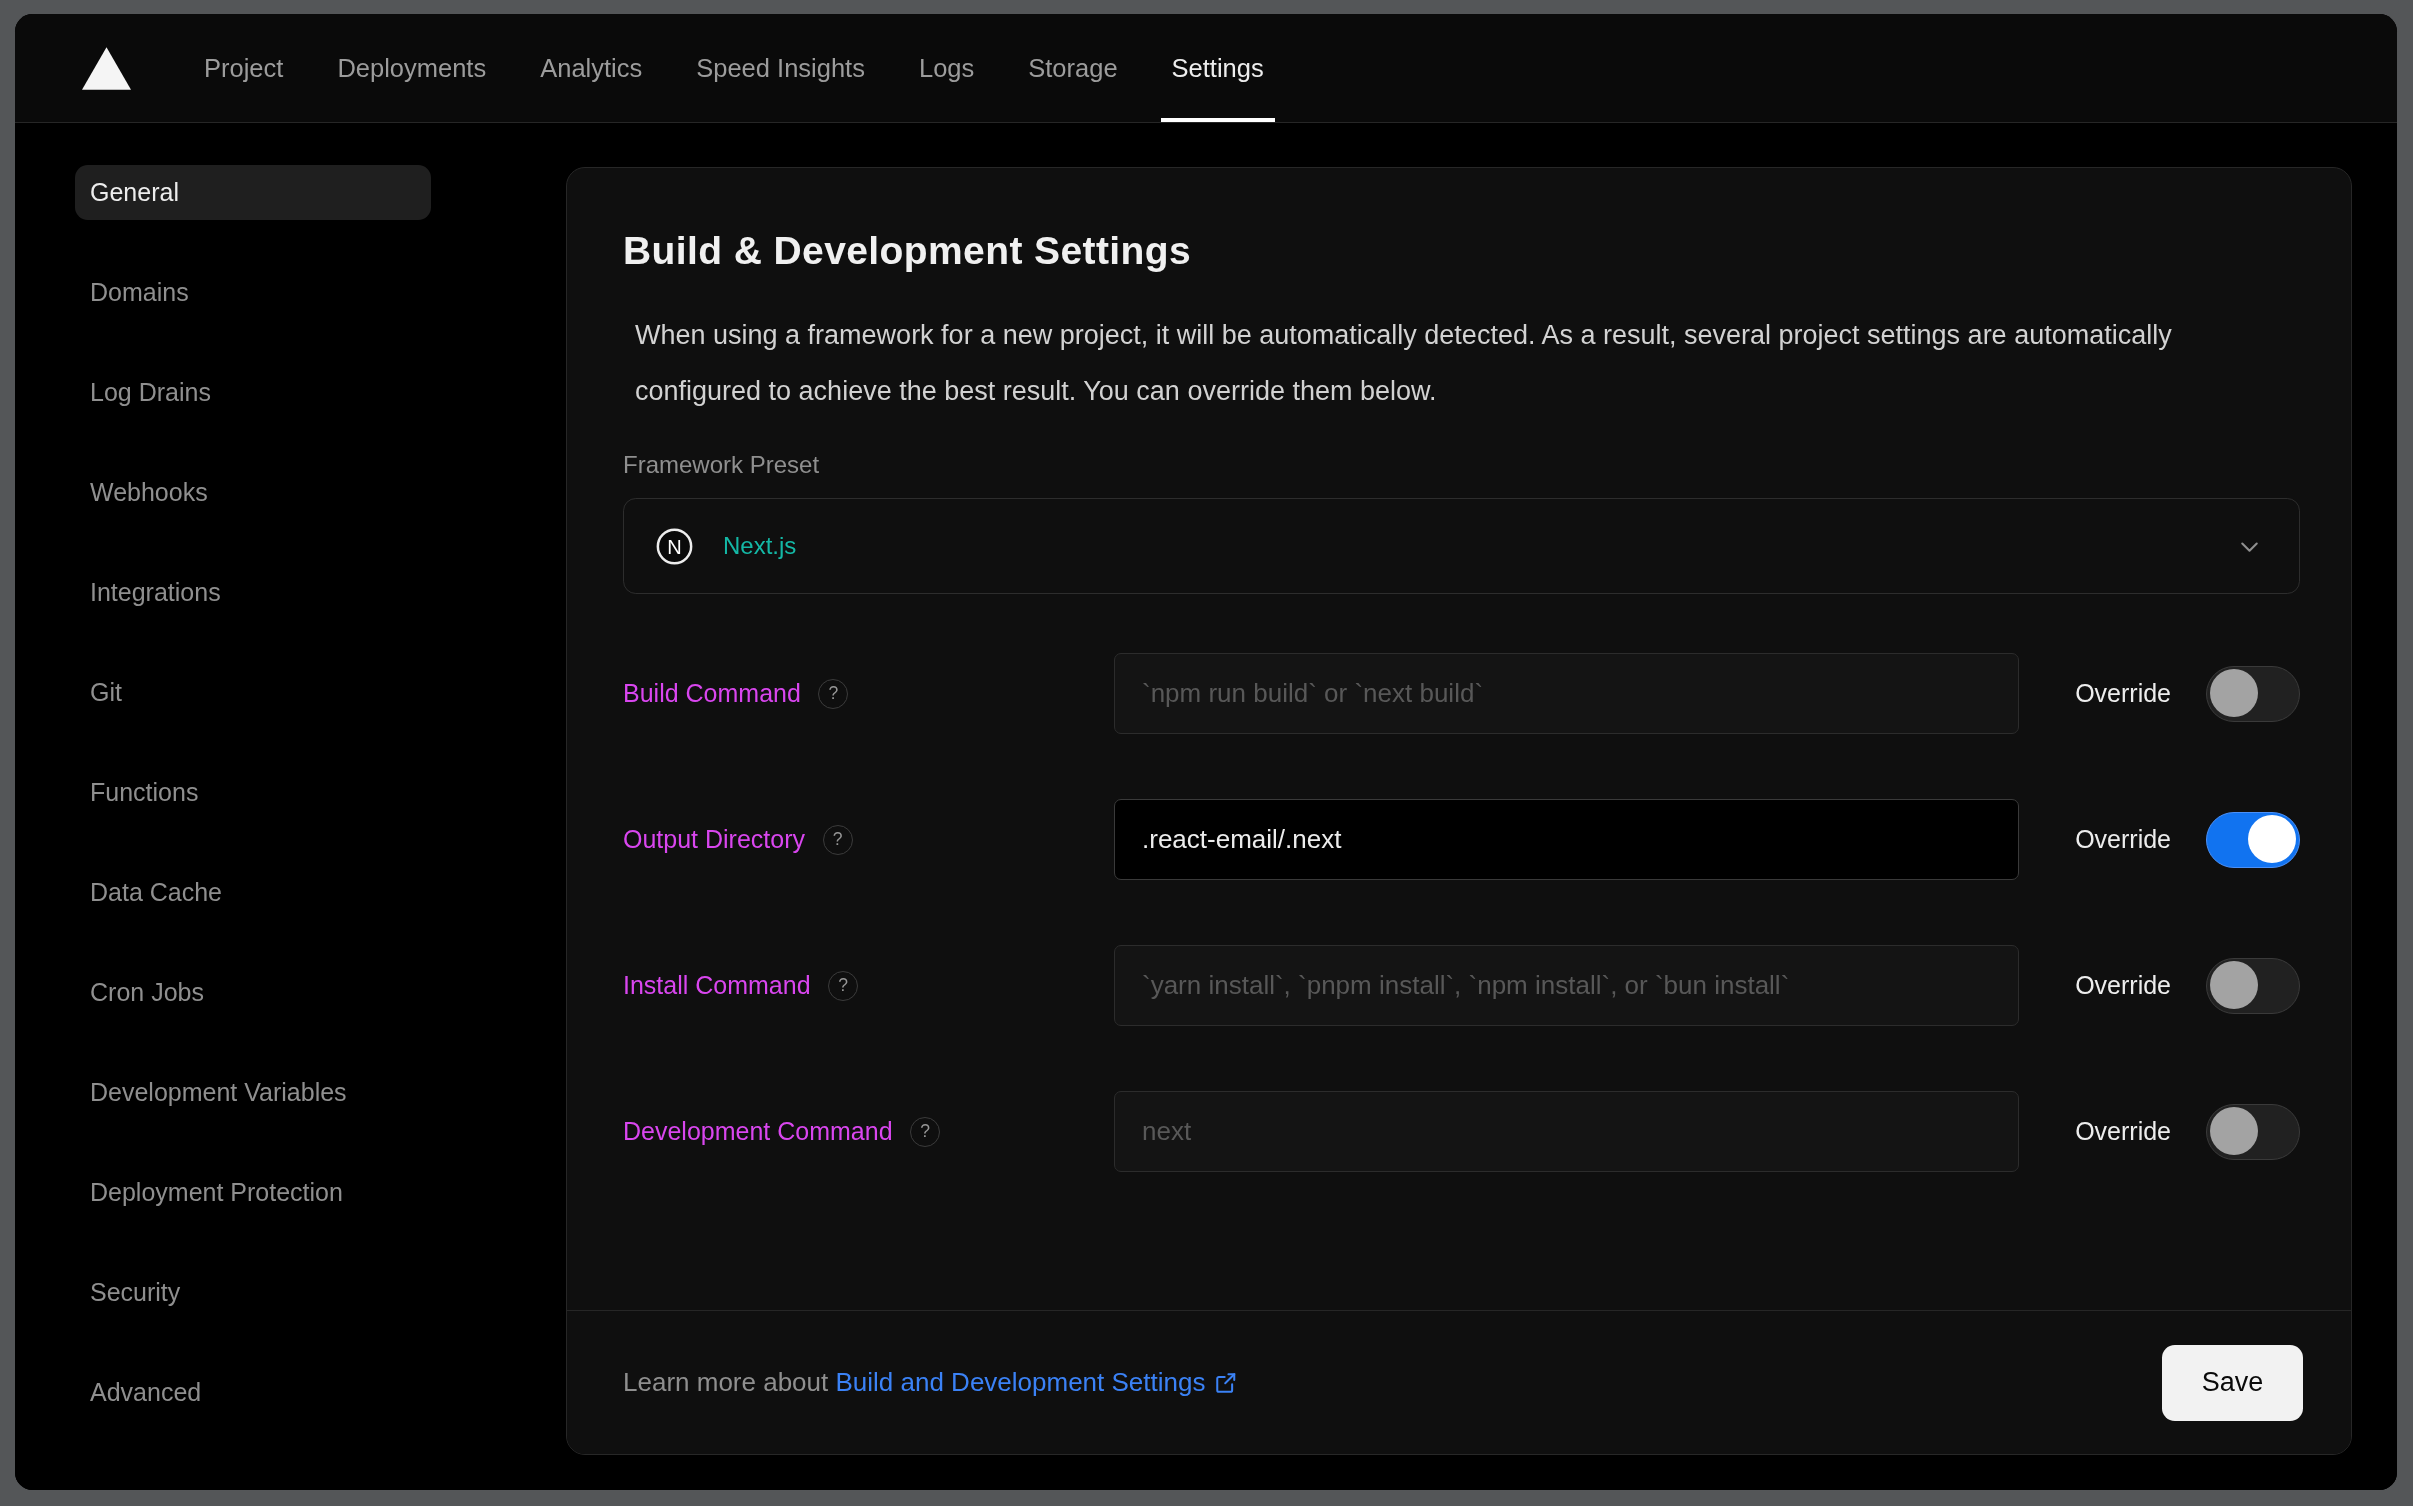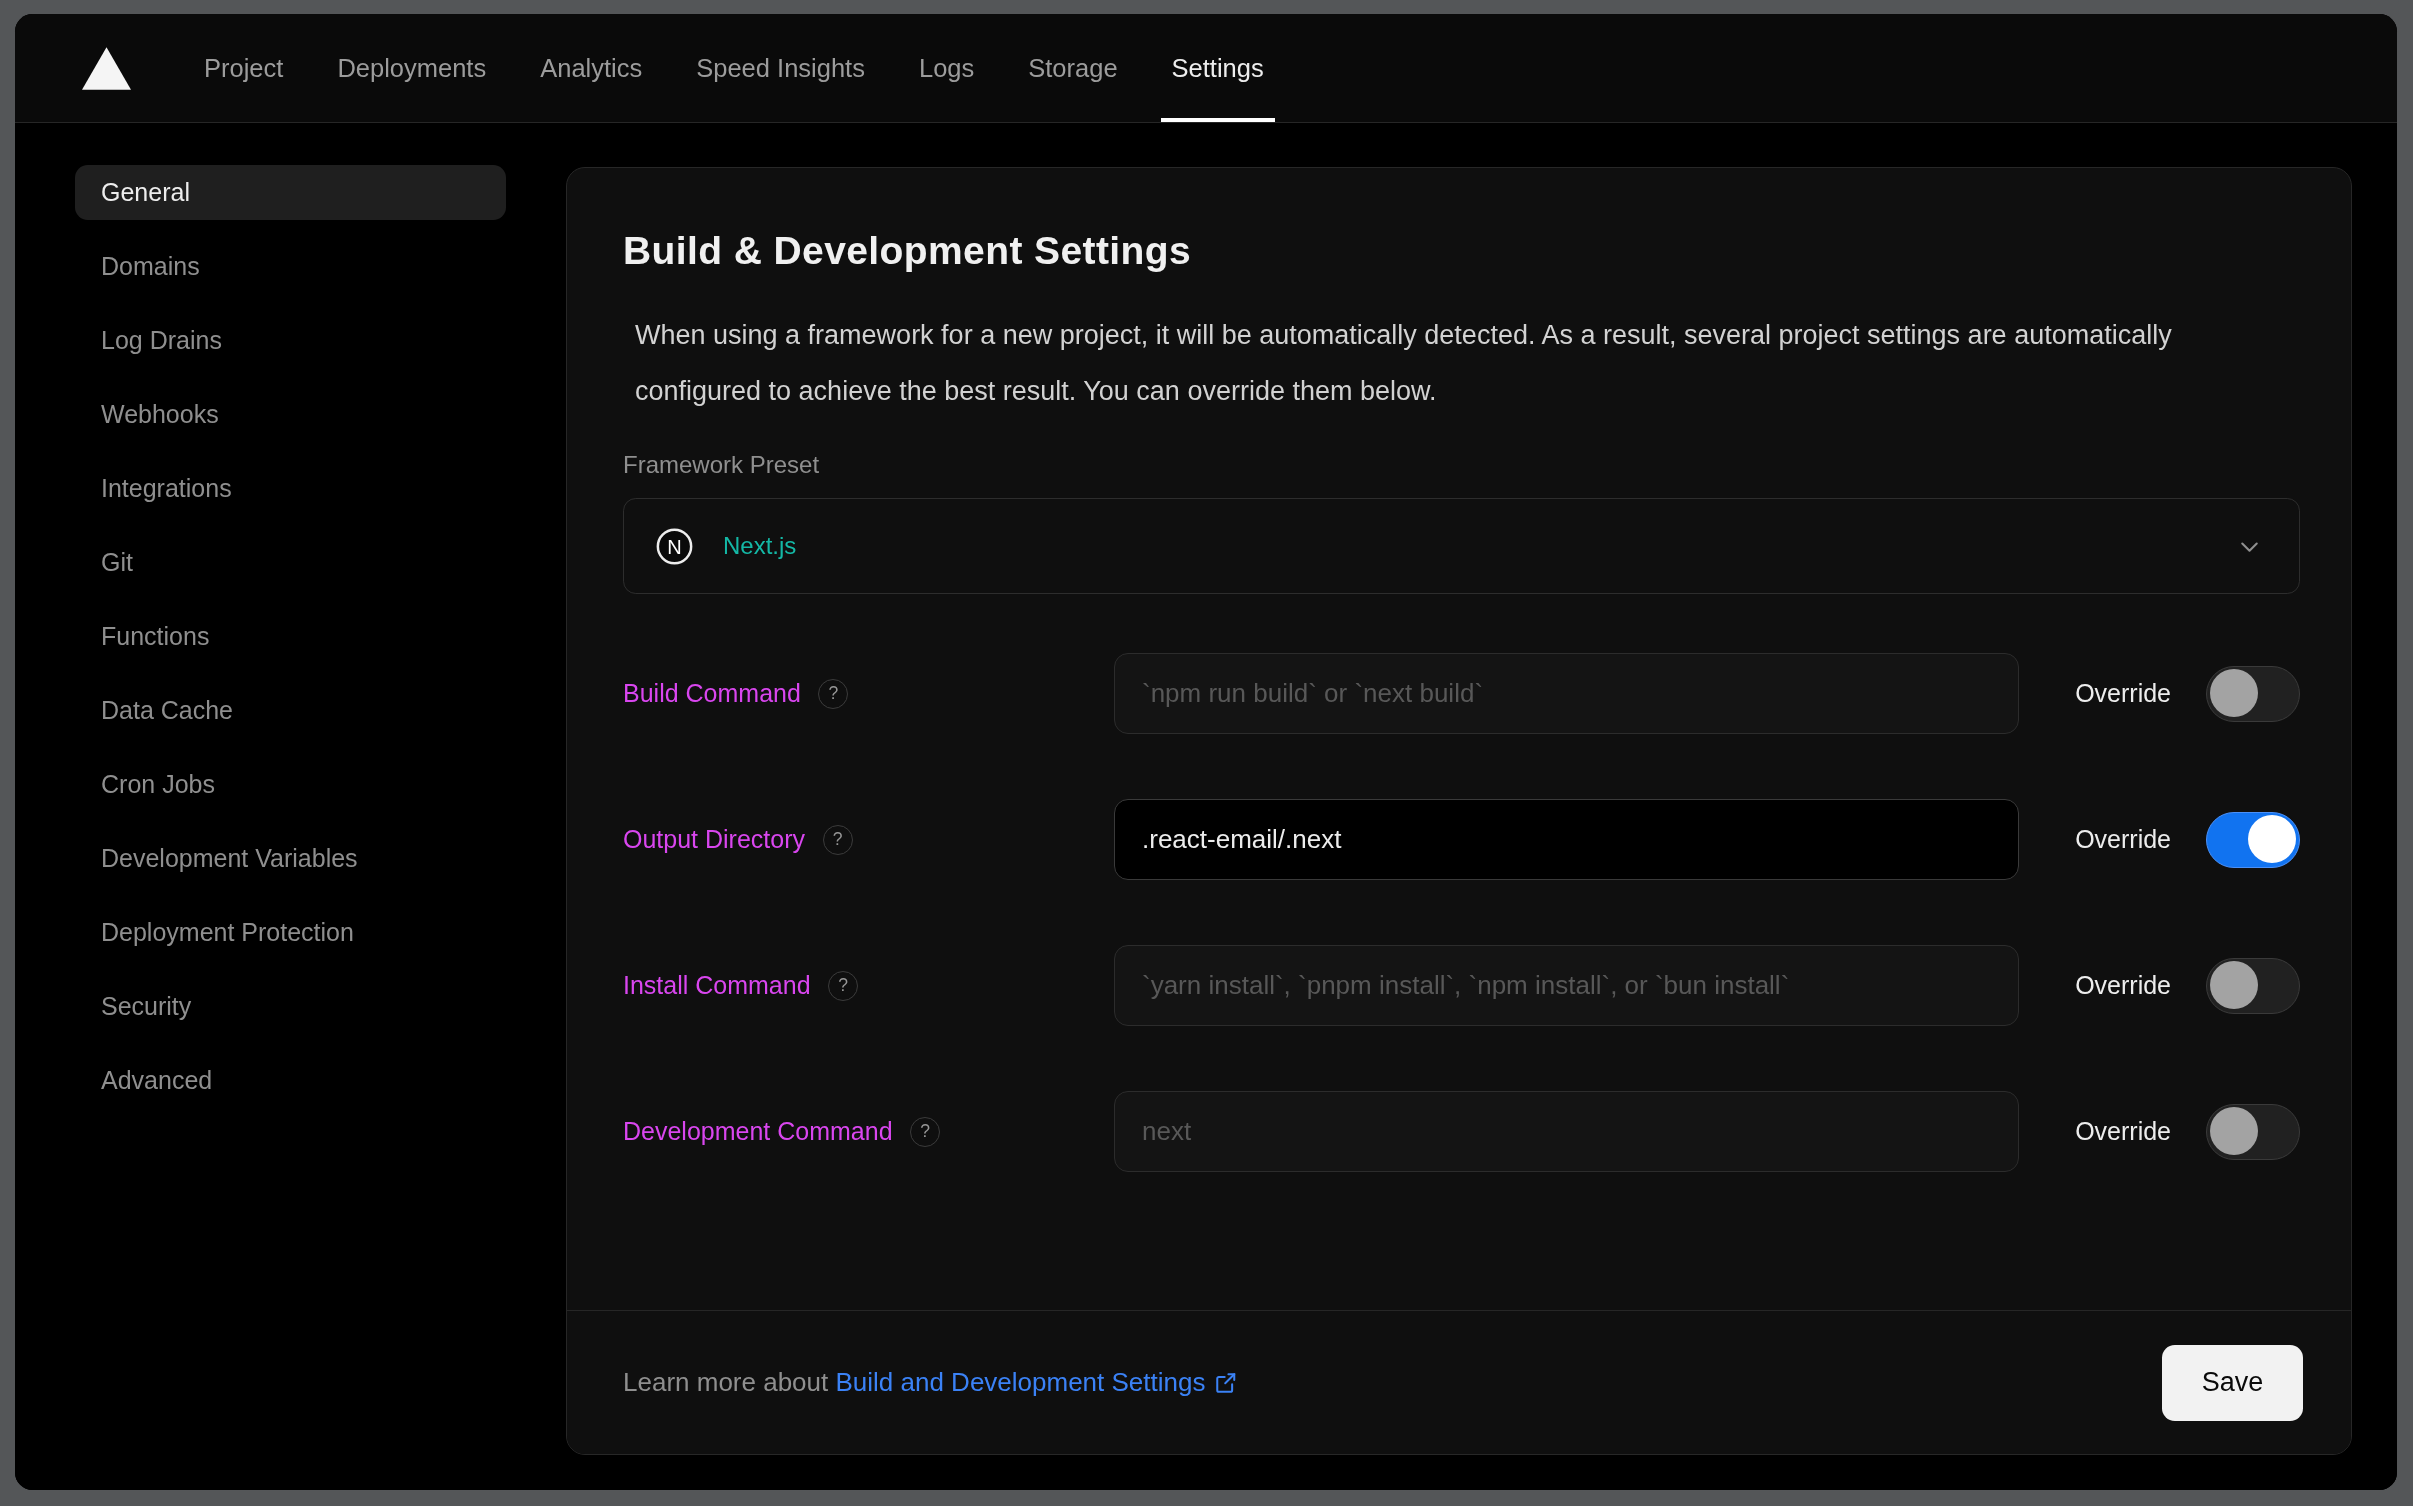--- a/index.html
+++ b/index.html
@@ -38,23 +38,23 @@
   .nav-tab.active { color: #ededed; }
   .nav-tab.active::after {
     content: ""; position: absolute;
     left: 16px; right: 16px; bottom: 0; height: 4px;
     background: #fff;
   }
   
   .content { flex: 1; display: flex; background: #000; min-height: 0; }
   .sidebar { width: 551px; flex: 0 0 551px; padding: 42px 0 0 60px; }
   .side-item {
-    width: 431px; height: 55px;
-    display: flex; align-items: center;
-    padding-left: 26px; margin-bottom: 19px;
+    width: 356px; height: 55px;
+    display: flex; align-items: center;
+    padding-left: 15px; margin-bottom: 45px;
     border-radius: 12.8px;
     font-size: 25px; color: #8f8f8f;
     cursor: pointer; white-space: nowrap;
   }
   .side-item.active { background: #1f1f1f; color: #ededed; font-weight: 500; }
   .main { flex: 1; padding: 44px 45px 35px 0; min-width: 0; }
   .card {
     height: 100%;
     background: #0f0f0f;
     border: 1.6px solid #272727;
@@ -91,21 +91,21 @@
   .help {
     width: 30px; height: 30px; border-radius: 50%;
     border: 1.6px solid #3b3b3b;
     color: #969696; font-size: 17.6px;
     display: flex; align-items: center; justify-content: center;
     margin-left: 17.6px; cursor: pointer; flex: 0 0 30px;
   }
   .row-input {
     flex: 1; min-width: 0; height: 81px;
     background: #141414;
-    border: 1.6px solid #2c2c2c; border-radius: 14px;
+    border: 1.6px solid #2c2c2c; border-radius: 7px;
     padding: 0 27px;
     font-family: "Liberation Sans", sans-serif;
     font-size: 26px; color: #ededed;
     outline: none;
     text-overflow: ellipsis;
   }
   .row-input::placeholder { color: #585858; opacity: 1; }
   .row-input.filled { background: #000; border-color: #3a3a3a; }
   .override { display: flex; align-items: center; margin-left: 56px; flex: 0 0 auto; }
   .override-lbl { font-size: 25px; color: #ededed; margin-right: 35px; }

